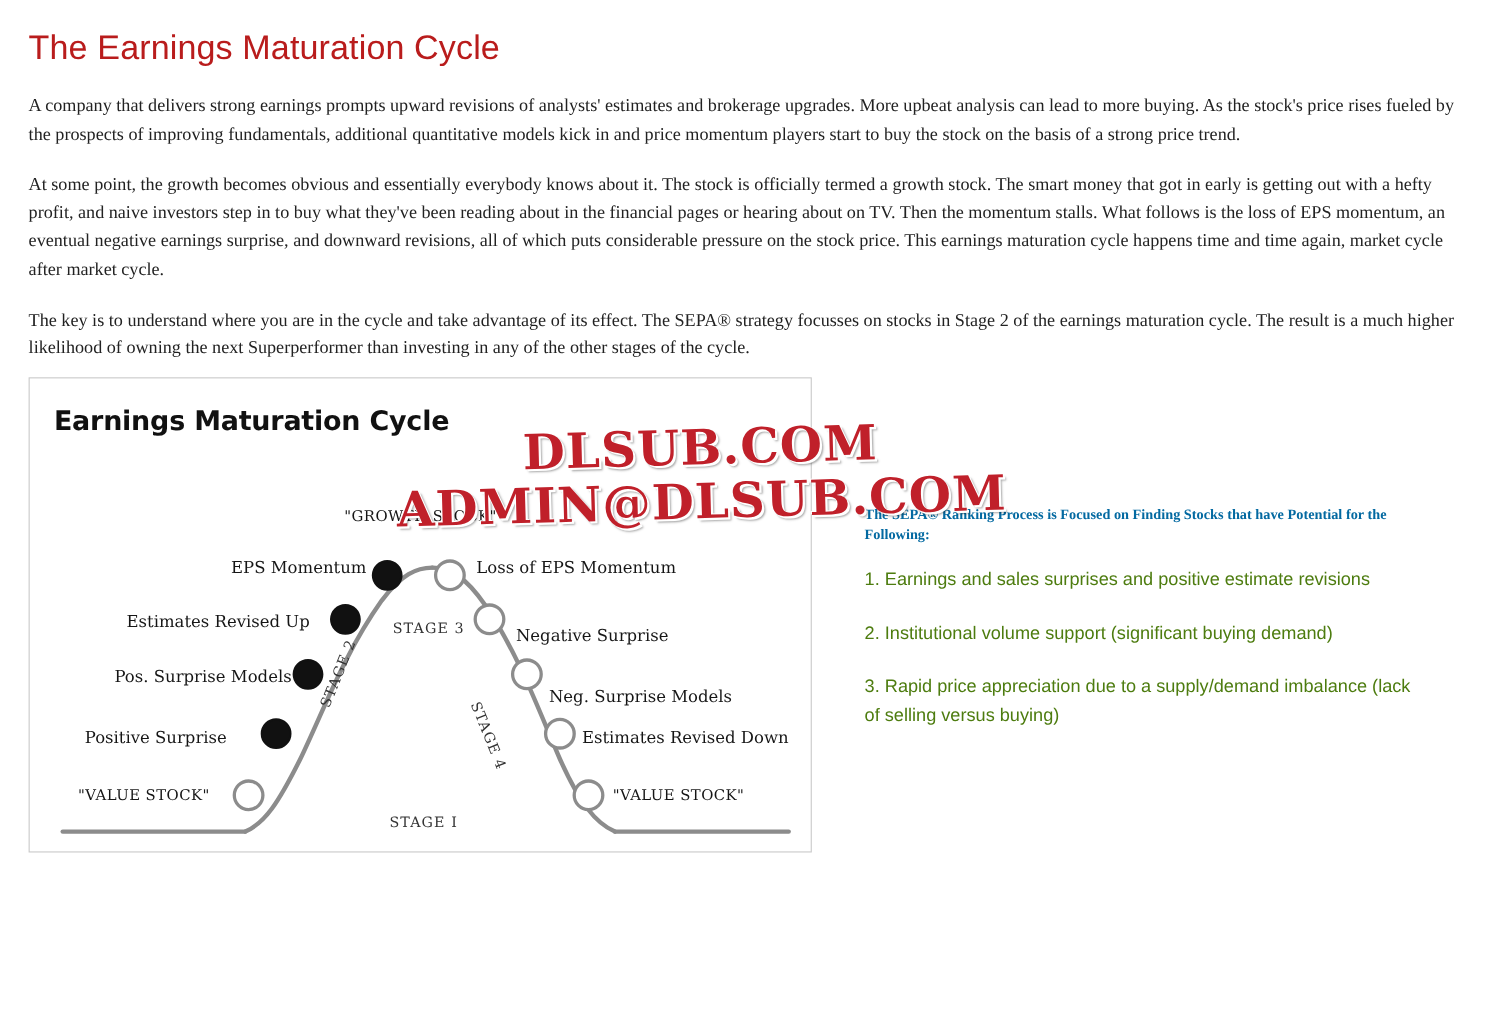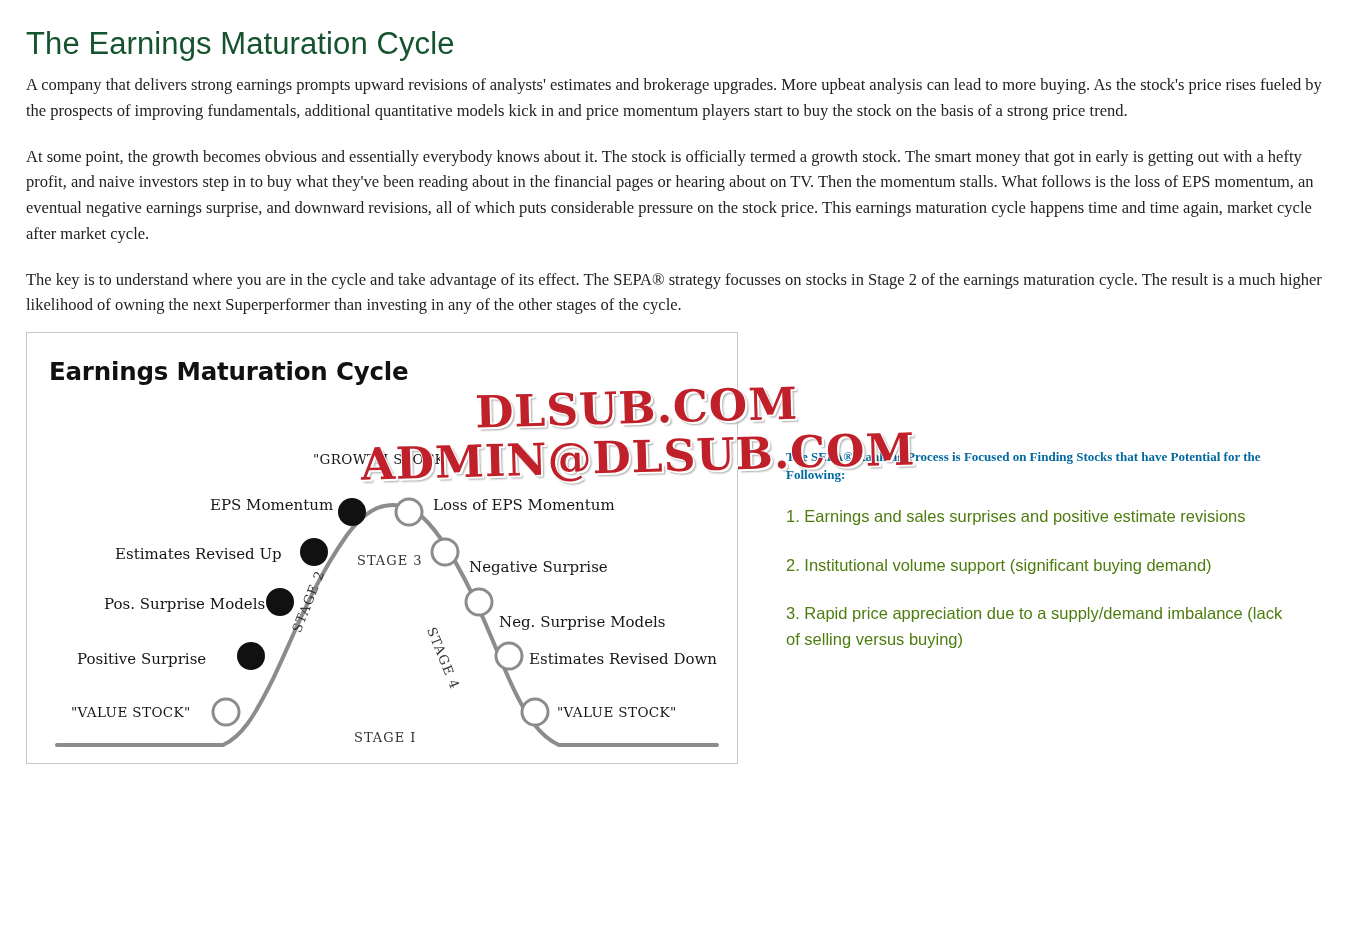--- a/index.html
+++ b/index.html
@@ -13,25 +13,25 @@
     color: #1a1a1a;
     overflow: hidden;
   }
   .page {
     position: relative;
     width: 1366px;
     height: 929px;
     padding: 22px 26px 0 26px;
   }
   .title {
-    color: #14532d;
+    color: #b91c1c;
     font-size: 31px;
     font-weight: 400;
     letter-spacing: 0.1px;
-    margin: 5px 0 11px 0;
+    margin: 5px 0 22px 0;
     line-height: 1.1;
   }
   .para {
     font-size: 16.5px;
     line-height: 1.56;
     margin: 0 0 20px 0;
     color: #222;
     max-width: 1320px;
     text-align: left;
     font-family: Liberation Serif, serif;

